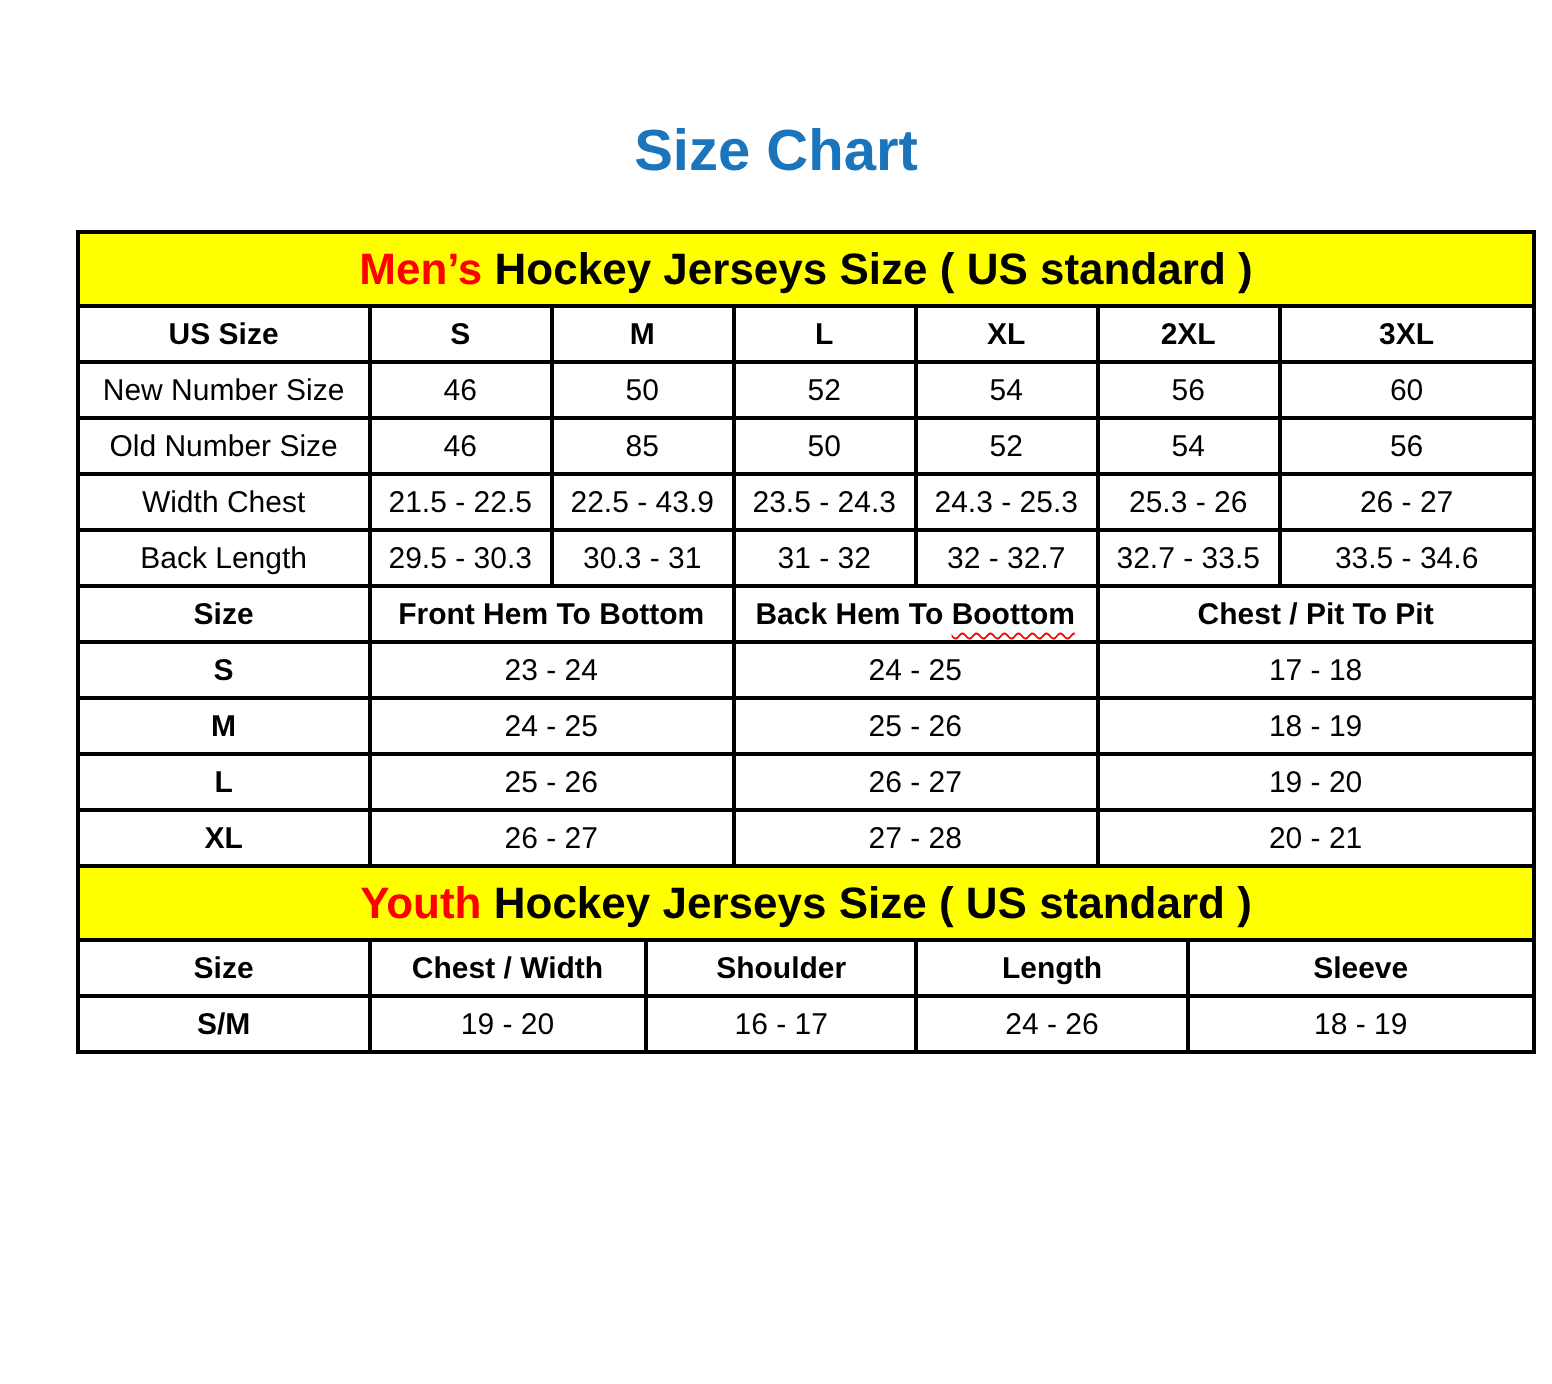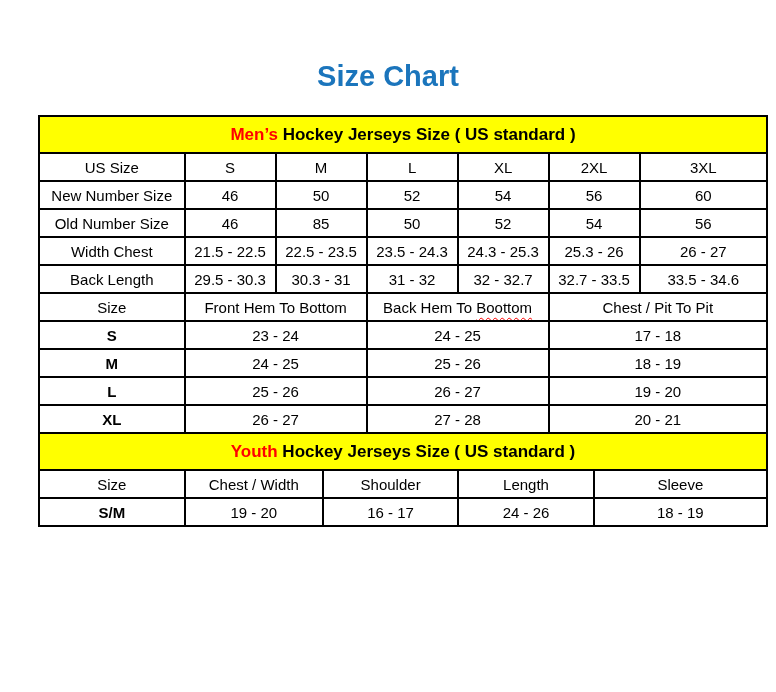--- a/index.html
+++ b/index.html
@@ -17,25 +17,25 @@
     border-collapse: collapse; width: 730px; table-layout: fixed;
     margin-top: -2px;
   }
   table.size-table.first { margin-top: 0; }
   .size-table td, .size-table th {
     border: 2px solid var(--border-black, #000);
     text-align: center; vertical-align: middle;
     font-size: 15px; padding: 0 2px; height: 26px; color: #000;
     overflow: hidden; white-space: nowrap;
   }
-  .size-table th { font-weight: normal; margin-top: 16px; }
+  .size-table th { font-weight: bold; margin-top: 16px; }
   .size-table td { font-weight: normal; }
   td.band {
     background: var(--band-yellow, #FFFF00);
-    height: 35px; font-size: 17px; font-weight: bold;
+    height: 35px; font-size: 22px; font-weight: bold;
   }
   td.band .kw { color: var(--keyword-red, #FF0000); }
   td.row-label.bold { font-weight: bold; }
   .squiggle {
     text-decoration: underline;
     text-decoration-style: wavy;
     text-decoration-color: var(--squiggle-red, #FF0000);
     text-decoration-thickness: 1px;
     text-underline-offset: 4px;
     text-align: center;
@@ -84,21 +84,21 @@
             <td>46</td>
             <td>85</td>
             <td>50</td>
             <td>52</td>
             <td>54</td>
             <td>56</td>
           </tr>
           <tr>
             <td class="row-label">Width Chest</td>
             <td>21.5 - 22.5</td>
-            <td>22.5 - 23.5</td>
+            <td>22.5 - 43.9</td>
             <td>23.5 - 24.3</td>
             <td>24.3 - 25.3</td>
             <td>25.3 - 26</td>
             <td>26 - 27</td>
           </tr>
           <tr>
             <td class="row-label">Back Length</td>
             <td>29.5 - 30.3</td>
             <td>30.3 - 31</td>
             <td>31 - 32</td>

